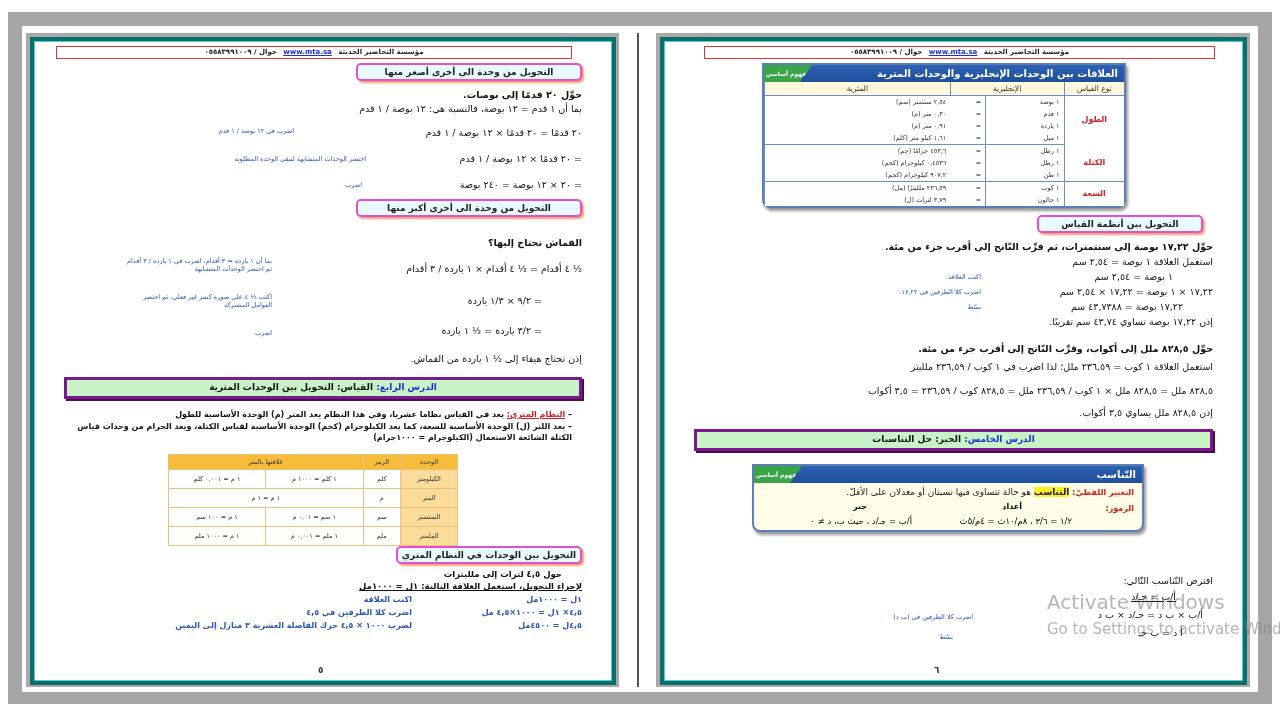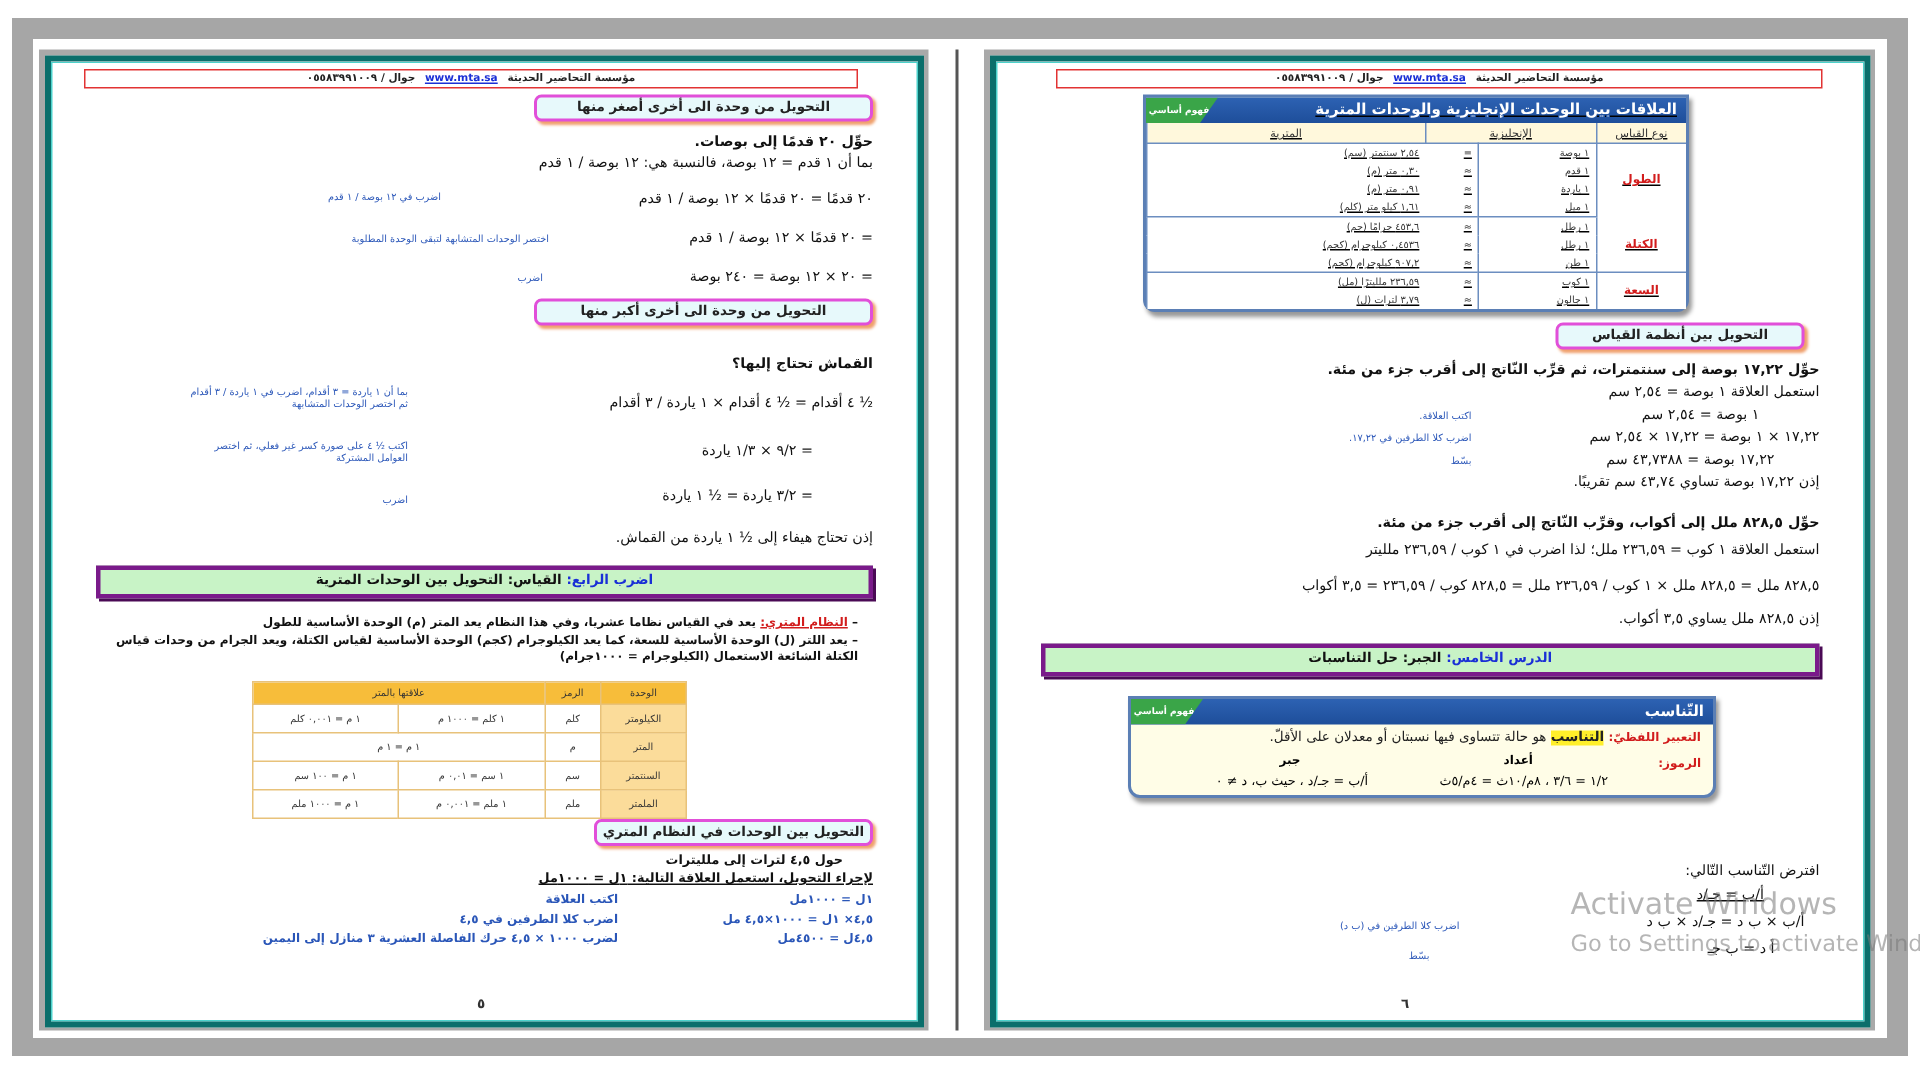--- a/index.html
+++ b/index.html
@@ -71,21 +71,21 @@
     <div class="line bold" style="top:196px; right:30px;">القماش تحتاج إليها؟</div>
     <div class="line" style="top:222px; right:30px;">½ ٤ أقدام = ½ ٤ أقدام × ١ ياردة / ٣ أقدام</div>
     <div class="note" style="top:216px; right:340px; white-space:normal; width:150px;">بما أن ١ ياردة = ٣ أقدام، اضرب في ١ ياردة / ٣ أقدام ثم اختصر الوحدات المتشابهة</div>
     <div class="line" style="top:254px; right:70px;">= ٩/٢ × ١/٣ ياردة</div>
     <div class="note" style="top:252px; right:340px; white-space:normal; width:150px;">اكتب ½ ٤ على صورة كسر غير فعلي، ثم اختصر العوامل المشتركة</div>
     <div class="line" style="top:284px; right:70px;">= ٣/٢ ياردة = ½ ١ ياردة</div>
     <div class="note" style="top:288px; right:340px;">اضرب</div>
     <div class="line" style="top:312px; right:30px;">إذن تحتاج هيفاء إلى ½ ١ ياردة من القماش.</div>
 
     <div class="lesson" style="top:336px; left:30px; right:30px;">
-      <span class="lbl">اضرب الرابع:</span>
+      <span class="lbl">الدرس الرابع:</span>
       <span style="color:#111;">القياس: التحويل بين الوحدات المترية</span>
     </div>
     <div class="bullet" style="top:368px;">
       – <span class="red">النظام المتري:</span>
       <span>يعد في القياس نظاما عشريا، وفي هذا النظام يعد المتر (م) الوحدة الأساسية للطول</span>
     </div>
     <div class="bullet" style="top:380px;">
       – <span>يعد اللتر (ل) الوحدة الأساسية للسعة، كما يعد الكيلوجرام (كجم) الوحدة الأساسية لقياس الكتلة، ويعد الجرام من وحدات قياس الكتلة الشائعة الاستعمال (الكيلوجرام = ١٠٠٠جرام)</span>
     </div>
 
@@ -137,21 +137,21 @@
 </div>
 
 <div class="pane pane-right">
   <div class="page">
     <div class="topbar" style="left:40px; right:28px;">
       <span>مؤسسة التحاضير الحديثة</span>
       <a>www.mta.sa</a>
       <span>جوال / ٠٥٥٨٣٩٩١٠٠٩</span>
     </div>
 
-    <div class="cbox" style="top:22px; left:98px; width:364px;text-decoration:underline;">
+    <div class="cbox" style="top:22px; left:98px; width:364px;">
       <div class="cbox-head">
         <span>العلاقات بين الوحدات الإنجليزية والوحدات المترية</span>
         <span class="cbox-tag">مفهوم أساسي</span>
       </div>
       <table class="rel">
         <tbody>
             <tr>
           <th>نوع القياس</th>
           <th colspan="2">الإنجليزية</th>
           <th>المترية</th>

